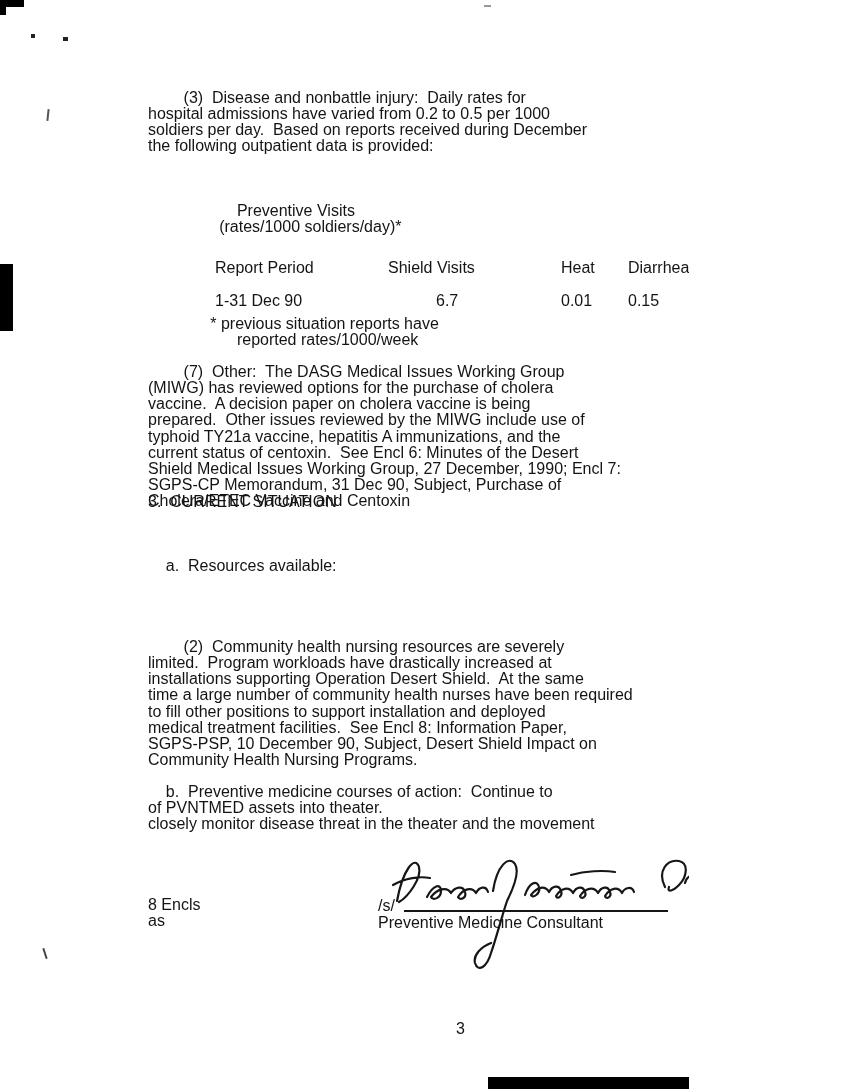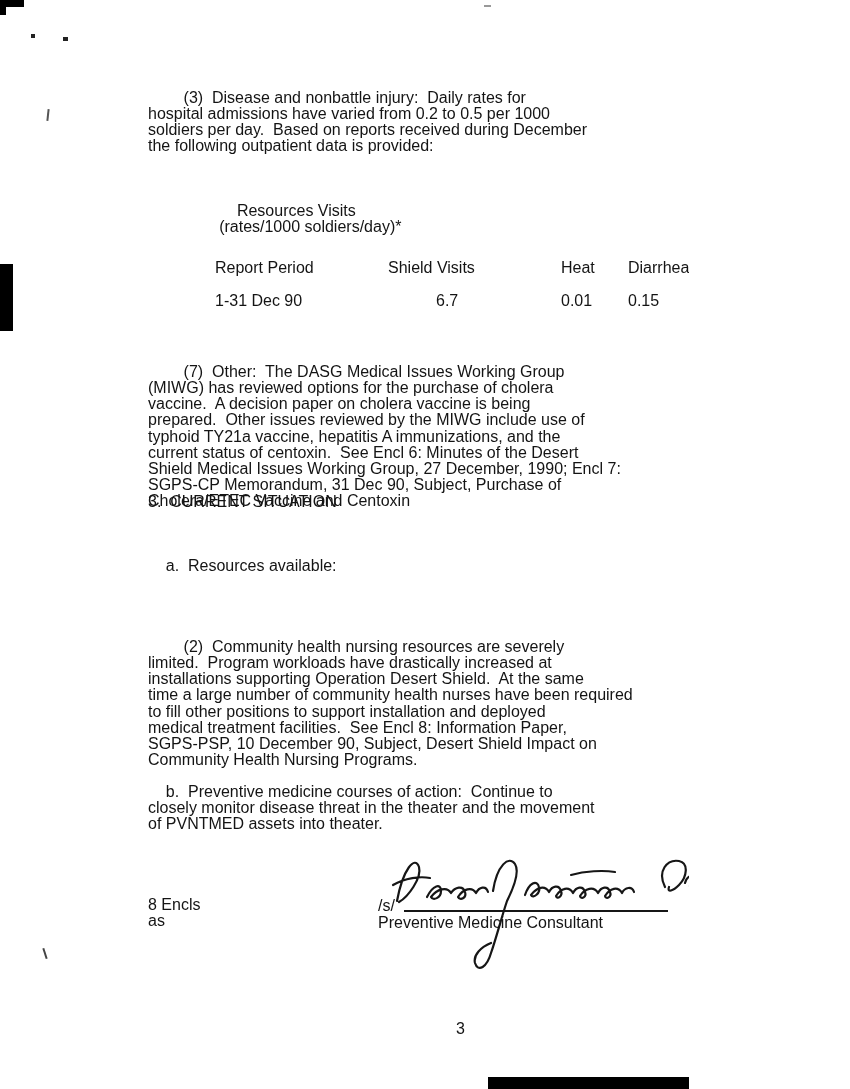--- a/index.html
+++ b/index.html
@@ -68,47 +68,48 @@
   <div class="art art-dot2"></div>
   <div class="art art-paren"></div>
   <div class="art art-leftbar"></div>
   <div class="art art-backslash"></div>
   <div class="art art-bottombar"></div>
   <div class="art art-topdash"></div>
   <div class="art art-dot3"></div>
 
   <div class="block b-para3"><div class="line">        (3)  Disease and nonbattle injury:  Daily rates for</div><div class="line">hospital admissions have varied from 0.2 to 0.5 per 1000</div><div class="line">soldiers per day.  Based on reports received during December</div><div class="line">the following outpatient data is provided:</div></div>
 
-  <div class="block b-title"><div class="line">                    Resources Visits</div><div class="line">                (rates/1000 soldiers/day)*</div></div>
+  <div class="block b-title"><div class="line">                    Preventive Visits</div><div class="line">                (rates/1000 soldiers/day)*</div></div>
 
   <div class="tbl-line tbl-header">
     <span class="cell c-period">Report Period</span>
     <span class="cell c-total">Shield Visits</span>
     <span class="cell c-heat">Heat</span>
     <span class="cell c-diar">Diarrhea</span>
   </div>
 
   <div class="tbl-line tbl-row">
     <span class="cell r-period">1-31 Dec 90</span>
     <span class="cell r-total">6.7</span>
     <span class="cell r-heat">0.01</span>
     <span class="cell r-diar">0.15</span>
   </div>
 
+  <div class="block b-footnote"><div class="line">              * previous situation reports have</div><div class="line">                    reported rates/1000/week</div></div>
 
   <div class="block b-para7"><div class="line">        (7)  Other:  The DASG Medical Issues Working Group</div><div class="line">(MIWG) has reviewed options for the purchase of cholera</div><div class="line">vaccine.  A decision paper on cholera vaccine is being</div><div class="line">prepared.  Other issues reviewed by the MIWG include use of</div><div class="line">typhoid TY21a vaccine, hepatitis A immunizations, and the</div><div class="line">current status of centoxin.  See Encl 6: Minutes of the Desert</div><div class="line">Shield Medical Issues Working Group, 27 December, 1990; Encl 7:</div><div class="line">SGPS-CP Memorandum, 31 Dec 90, Subject, Purchase of</div><div class="line">Cholera/ETEC Vaccine and Centoxin</div></div>
 
   <div class="block b-heading">3.  CURRENT SITUATION</div>
 
   <div class="block b-item-a">    a.  Resources available:</div>
 
 
   <div class="block b-item-a2"><div class="line">        (2)  Community health nursing resources are severely</div><div class="line">limited.  Program workloads have drastically increased at</div><div class="line">installations supporting Operation Desert Shield.  At the same</div><div class="line">time a large number of community health nurses have been required</div><div class="line">to fill other positions to support installation and deployed</div><div class="line">medical treatment facilities.  See Encl 8: Information Paper,</div><div class="line">SGPS-PSP, 10 December 90, Subject, Desert Shield Impact on</div><div class="line">Community Health Nursing Programs.</div></div>
 
-  <div class="block b-item-b"><div class="line">    b.  Preventive medicine courses of action:  Continue to</div><div class="line">closely monitor disease threat in the theater and the movement</div><div class="line">of PVNTMED assets into theater.</div></div>
+  <div class="block b-item-b"><div class="line">    b.  Preventive medicine courses of action:  Continue to</div><div class="line">of PVNTMED assets into theater.</div><div class="line">closely monitor disease threat in the theater and the movement</div></div>
 
   <div class="block b-encls"><div class="line">8 Encls</div><div class="line">as</div></div>
 
   <span class="sig-s">/s/</span>
   <div class="sig-underline"></div>
   <span class="sig-title">Preventive Medicine Consultant</span>
 
   <svg class="sig-svg" viewBox="0 0 430 145" xmlns="http://www.w3.org/2000/svg">
     <g fill="none" stroke="#161616" stroke-width="2.2" stroke-linecap="round" stroke-linejoin="round">
 

